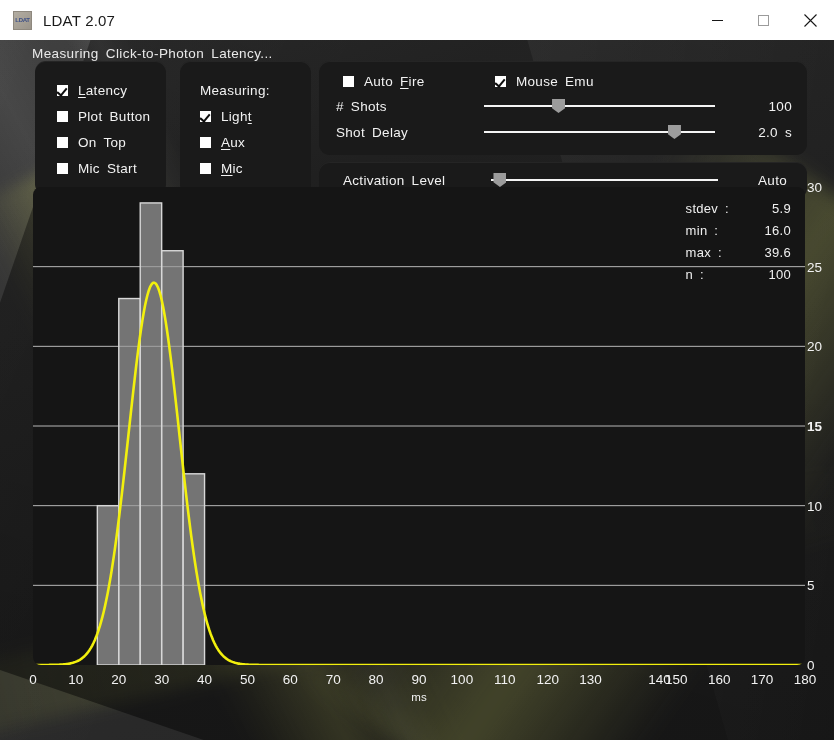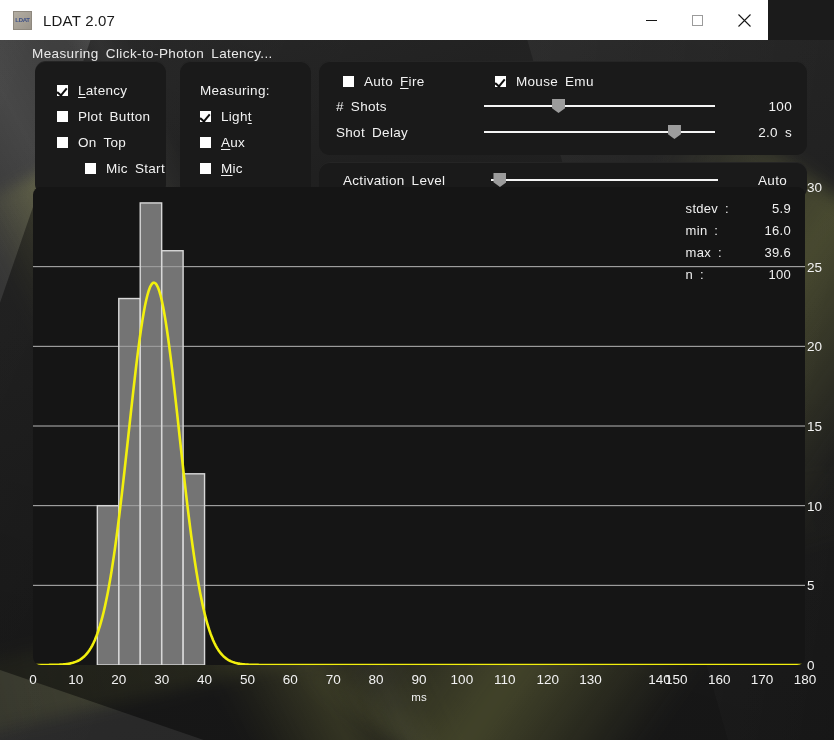--- a/index.html
+++ b/index.html
@@ -5,21 +5,21 @@
   html,body{margin:0;padding:0;}
   body{
     width:834px;height:740px;overflow:hidden;
     font-family:"Liberation Sans", sans-serif;
     background:#1b1b1b;
   }
   #app{position:relative;width:834px;height:740px;}
 
   
   .titlebar{
-    position:absolute;left:0;top:0;width:768px;height:40px;
+    position:absolute;left:0;top:0;width:834px;height:40px;
     background:#ffffff;border-bottom:1px solid #e3e3e3;
     display:flex;align-items:center;
   }
   .title-icon{
     width:17px;height:17px;margin-left:13px;margin-right:11px;
     background:linear-gradient(135deg,#b3ada2 0%,#9a948a 100%);
     border:1px solid #8e887e;position:relative;flex:none;
     display:flex;align-items:center;justify-content:center;
   }
   .title-icon span{font-size:6px;color:#3c4f86;font-weight:bold;letter-spacing:-.3px;}
@@ -187,21 +187,21 @@
       <span class="chk-label"><u>L</u>atency</span>
     </div>
     <div class="chk-row" style="left:22px;top:48px;">
       <span class="chk-box"></span>
       <span class="chk-label">Plot Button</span>
     </div>
     <div class="chk-row" style="left:22px;top:74px;">
       <span class="chk-box"></span>
       <span class="chk-label">On Top</span>
     </div>
-    <div class="chk-row" style="left:22px;top:100px;margin-left:28px;">
+    <div class="chk-row" style="left:22px;top:100px;">
       <span class="chk-box"></span>
       <span class="chk-label">Mic Start</span>
     </div>
   </div>
 
   <div class="panel" id="panel-mid">
     <div class="panel-cap" style="left:20px;top:22px;">Measuring:</div>
     <div class="chk-row" style="left:20px;top:48px;">
       <span class="chk-box checked"></span>
       <span class="chk-label">Ligh<u>t</u></span>
@@ -329,19 +329,19 @@
         <div class="xtick" style="left: 719.222px;">160</div>
         <div class="xtick" style="left: 762.111px;">170</div>
         <div class="xtick" style="left: 805px;">180</div>
       </div>
     <div class="xunit">ms</div>
   </div>
   <div id="yticks">
       <div class="ytick" style="position: absolute; top: 665px;">0</div>
       <div class="ytick" style="position: absolute; top: 585.333px;">5</div>
       <div class="ytick" style="position: absolute; top: 505.667px;">10</div>
-      <div class="ytick" style="position: absolute; top: 426px;">15</div>
+      <div class="ytick" style="position: absolute; top: 426px; font-weight: bold;">15</div>
       <div class="ytick" style="position: absolute; top: 346.333px;">20</div>
       <div class="ytick" style="position: absolute; top: 266.667px;">25</div>
       <div class="ytick" style="position: absolute; top: 187px;">30</div>
     </div>
 
 </div>
 
 </body></html>

